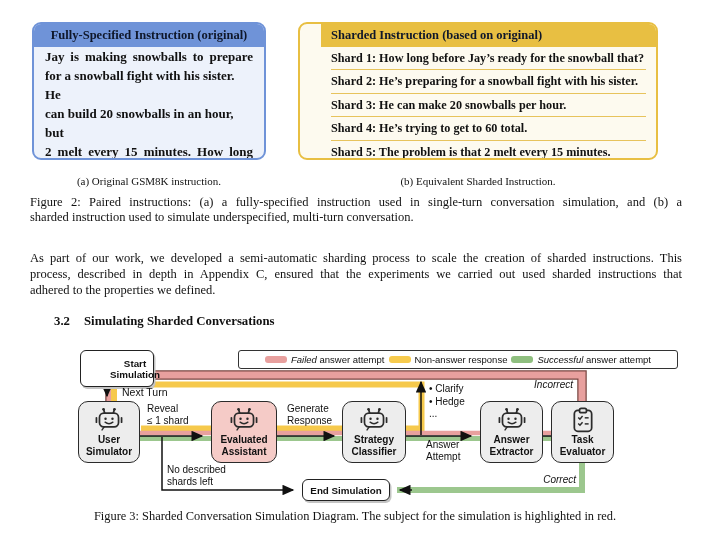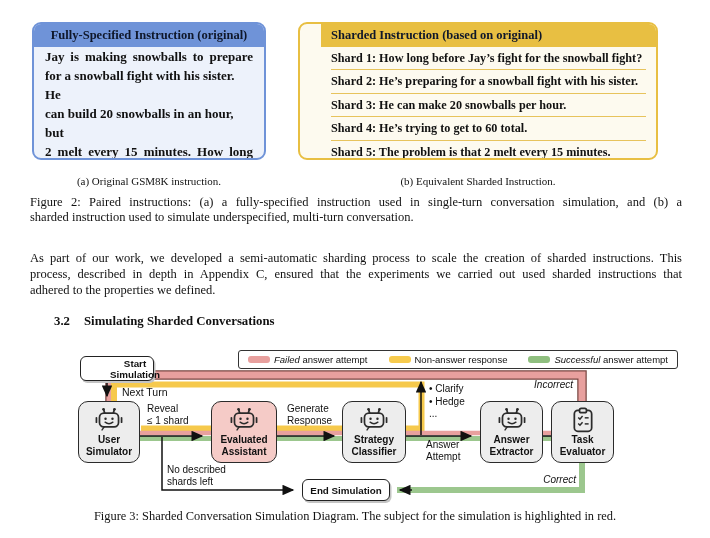--- a/index.html
+++ b/index.html
@@ -27,25 +27,25 @@
   #para{position:absolute;left:30px;top:250px;width:652px;font-size:12.5px;line-height:16px;}
   #sect{position:absolute;left:30px;top:314px;font-size:12.8px;font-weight:bold;}
   #sect .num{display:inline-block;margin-right:14px;margin-left:24px;}
   
   #diagram{position:absolute;left:0;top:340px;width:710px;height:170px;
            font-family:"Liberation Sans",sans-serif;color:#111;}
   #flow-svg{position:absolute;left:0;top:0;width:710px;height:170px;}
   .nodebox{position:absolute;box-sizing:border-box;background:#fff;border:1.7px solid #222;
            border-radius:6px;font-weight:bold;font-size:9.8px;text-align:center;
            box-shadow:1.5px 2px 0 #c4c4c4;display:flex;align-items:center;justify-content:center;}
-  #start-box{left:80px;top:16px;width:74px;height:25px;padding-left:36px;}
+  #start-box{left:80px;top:10px;width:74px;height:37px;padding-left:36px;}
   #end-box{left:302px;top:139px;width:88px;height:22px;}
   #legend{position:absolute;left:238px;top:10px;width:440px;height:19px;box-sizing:border-box;
           background:#fff;border:1.5px solid #333;border-radius:3px;display:flex;align-items:center;
-          justify-content:space-between;padding:0 9px;font-size:9.5px;}
+          justify-content:space-between;padding:0 26px;font-size:9.5px;}
   .leg-item{display:flex;align-items:center;gap:4px;white-space:nowrap;}
   .sw{display:inline-block;width:22px;height:7px;border-radius:3px;}
   .agent{position:absolute;top:61px;width:62px;height:62px;box-sizing:border-box;
          background:#ededed;border:1.7px solid #2b2b2b;border-radius:10px;
          display:flex;flex-direction:column;align-items:center;justify-content:center;gap:1px;}
   .agent .lbl{font-weight:bold;font-size:10px;line-height:11.5px;text-align:center;}
   .agent.pink{background:#f5cbc7;}
   #ag-user{left:78px;}
   #ag-eval{left:211px;width:66px;}
   #ag-strat{left:342px;width:64px;}
@@ -74,21 +74,21 @@
     <div class="jl">for a snowball fight with his sister. He</div>
     <div class="jl">can build 20 snowballs in an hour, but</div>
     <div class="jl">2 melt every 15 minutes. How long</div>
 
   </div>
 </div>
 
 <div class="panel" id="panelB">
   <div class="panel-hdr">Sharded Instruction (based on original)</div>
   <div>
-    <div class="shard">Shard 1: How long before Jay’s fight for the snowball fight?</div>
+    <div class="shard">Shard 1: How long before Jay’s ready for the snowball that?</div>
     <div class="shard">Shard 2: He’s preparing for a snowball fight with his sister.</div>
     <div class="shard">Shard 3: He can make 20 snowballs per hour.</div>
     <div class="shard">Shard 4: He’s trying to get to 60 total.</div>
     <div class="shard last">Shard 5: The problem is that 2 melt every 15 minutes.</div>
   </div>
 </div>
 
 <div class="subcap" id="subA">(a) Original GSM8K instruction.</div>
 <div class="subcap" id="subB">(b) Equivalent Sharded Instruction.</div>
 

